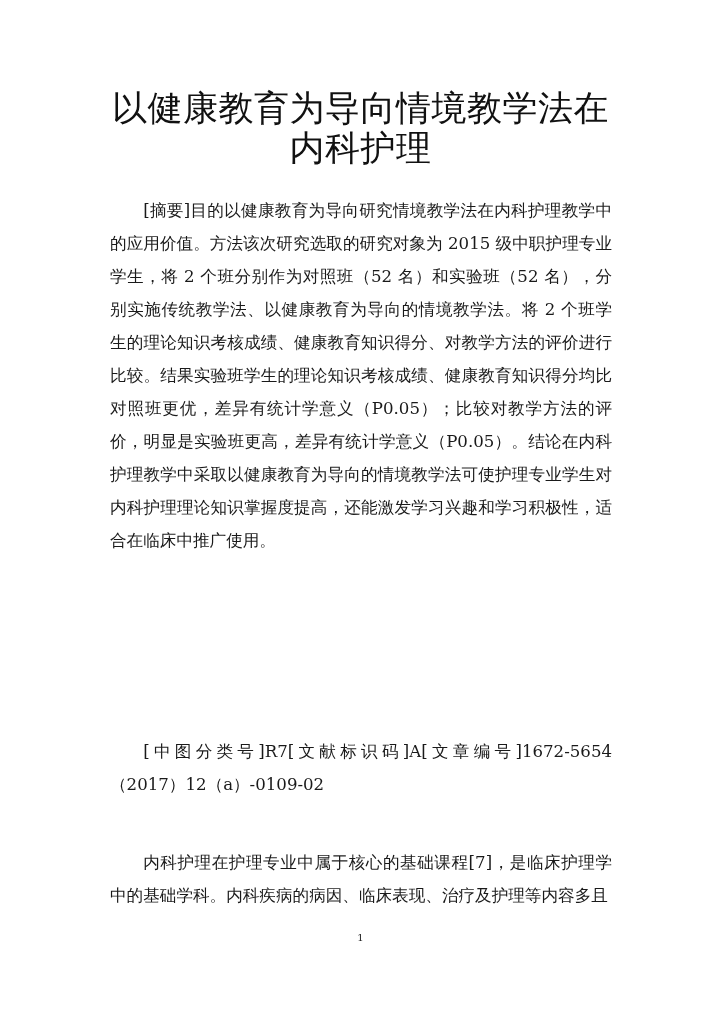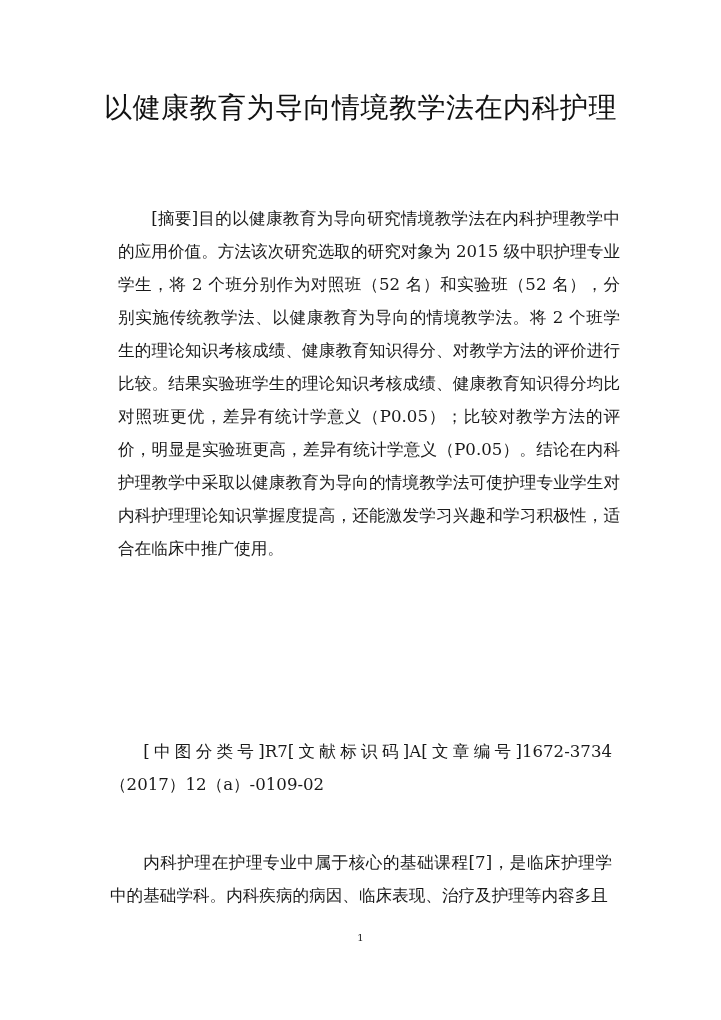--- a/index.html
+++ b/index.html
@@ -21,40 +21,40 @@
       width: 721px;
       height: 1020px;
     }
     .title {
       position: absolute;
       left: 100px;
       width: 521px;
       top: 88px;
       text-align: center;
       font-family: "DejaVu Sans", "Liberation Sans", sans-serif;
-      font-size: 28px;
+      font-size: 35px;
       line-height: 40px;
       font-weight: normal;
       letter-spacing: 0.5px;
       color: #111;
       margin: 0;
     }
     .body-text {
       position: absolute;
       left: 110px;
       width: 502px;
       font-size: 16.6px;
       line-height: 33px;
       margin: 0;
       text-align: justify;
       text-align-last: left;
       color: #1a1a1a;
     }
     .indent { text-indent: 2em; }
-    #abstract { top: 202px; margin-left: 8px; }
+    #abstract { top: 194px; }
     #keywords { top: 656px; }
     #classification { top: 735px; }
     #intro { top: 846px; }
     .page-number {
       position: absolute;
       left: 350px;
       width: 21px;
       top: 932px;
       text-align: center;
       font-family: "DejaVu Serif", "Liberation Serif", serif;
@@ -67,19 +67,19 @@
 
 <div class="page">
 
   <h1 class="title">
     <span>以健康教育为导向情境教学法在内科护理</span><br>
   </h1>
 
   <p id="abstract" class="body-text indent">[摘要]目的以健康教育为导向研究情境教学法在内科护理教学中的应用价值。方法该次研究选取的研究对象为 2015 级中职护理专业学生，将 2 个班分别作为对照班（52 名）和实验班（52 名），分别实施传统教学法、以健康教育为导向的情境教学法。将 2 个班学生的理论知识考核成绩、健康教育知识得分、对教学方法的评价进行比较。结果实验班学生的理论知识考核成绩、健康教育知识得分均比对照班更优，差异有统计学意义（P0.05）；比较对教学方法的评价，明显是实验班更高，差异有统计学意义（P0.05）。结论在内科护理教学中采取以健康教育为导向的情境教学法可使护理专业学生对内科护理理论知识掌握度提高，还能激发学习兴趣和学习积极性，适合在临床中推广使用。</p>
 
 
-  <p id="classification" class="body-text indent">[中图分类号]R7[文献标识码]A[文章编号]1672-3734（2017）12（a）-0109-02</p>
+  <p id="classification" class="body-text indent">[中图分类号]R7[文献标识码]A[文章编号]1672-5654（2017）12（a）-0109-02</p>
 
   <p id="intro" class="body-text indent">内科护理在护理专业中属于核心的基础课程[7]，是临床护理学中的基础学科。内科疾病的病因、临床表现、治疗及护理等内容多且</p>
 
   <div class="page-number">1</div>
 
 </div>
 
 </body></html>

